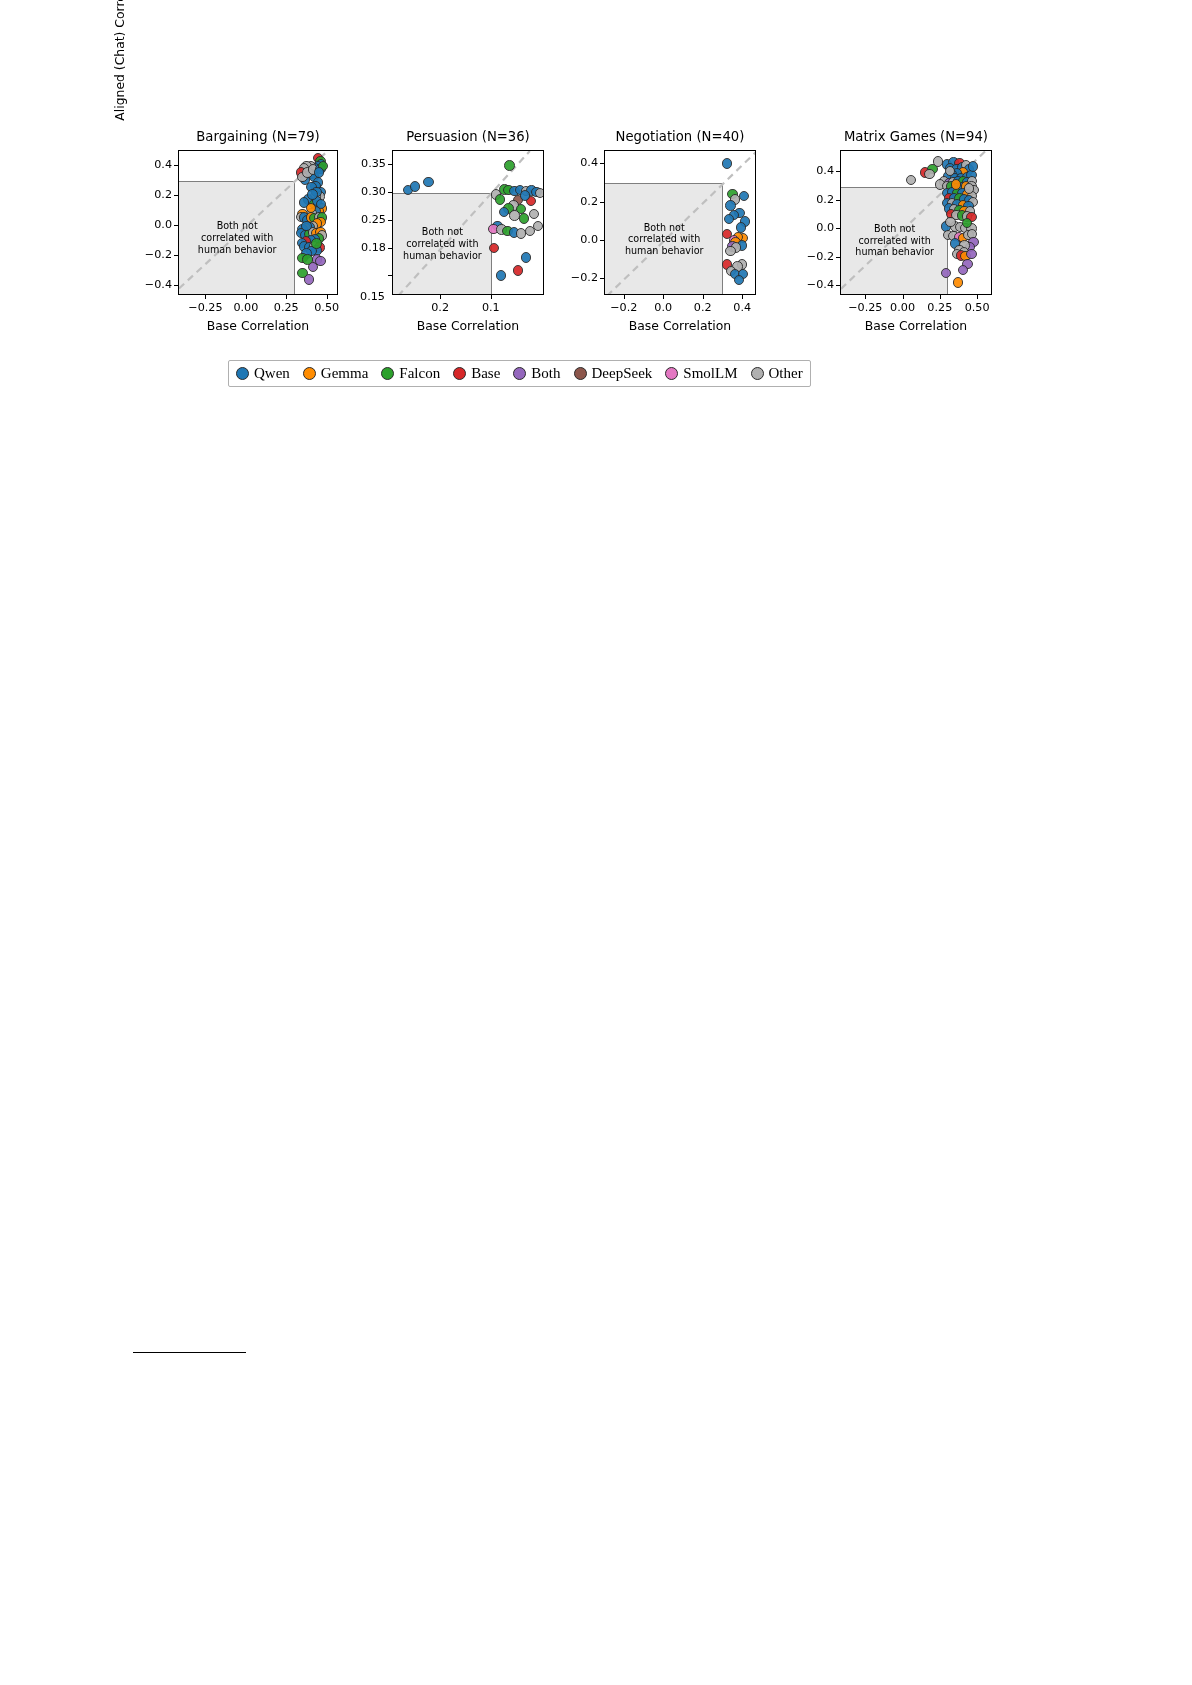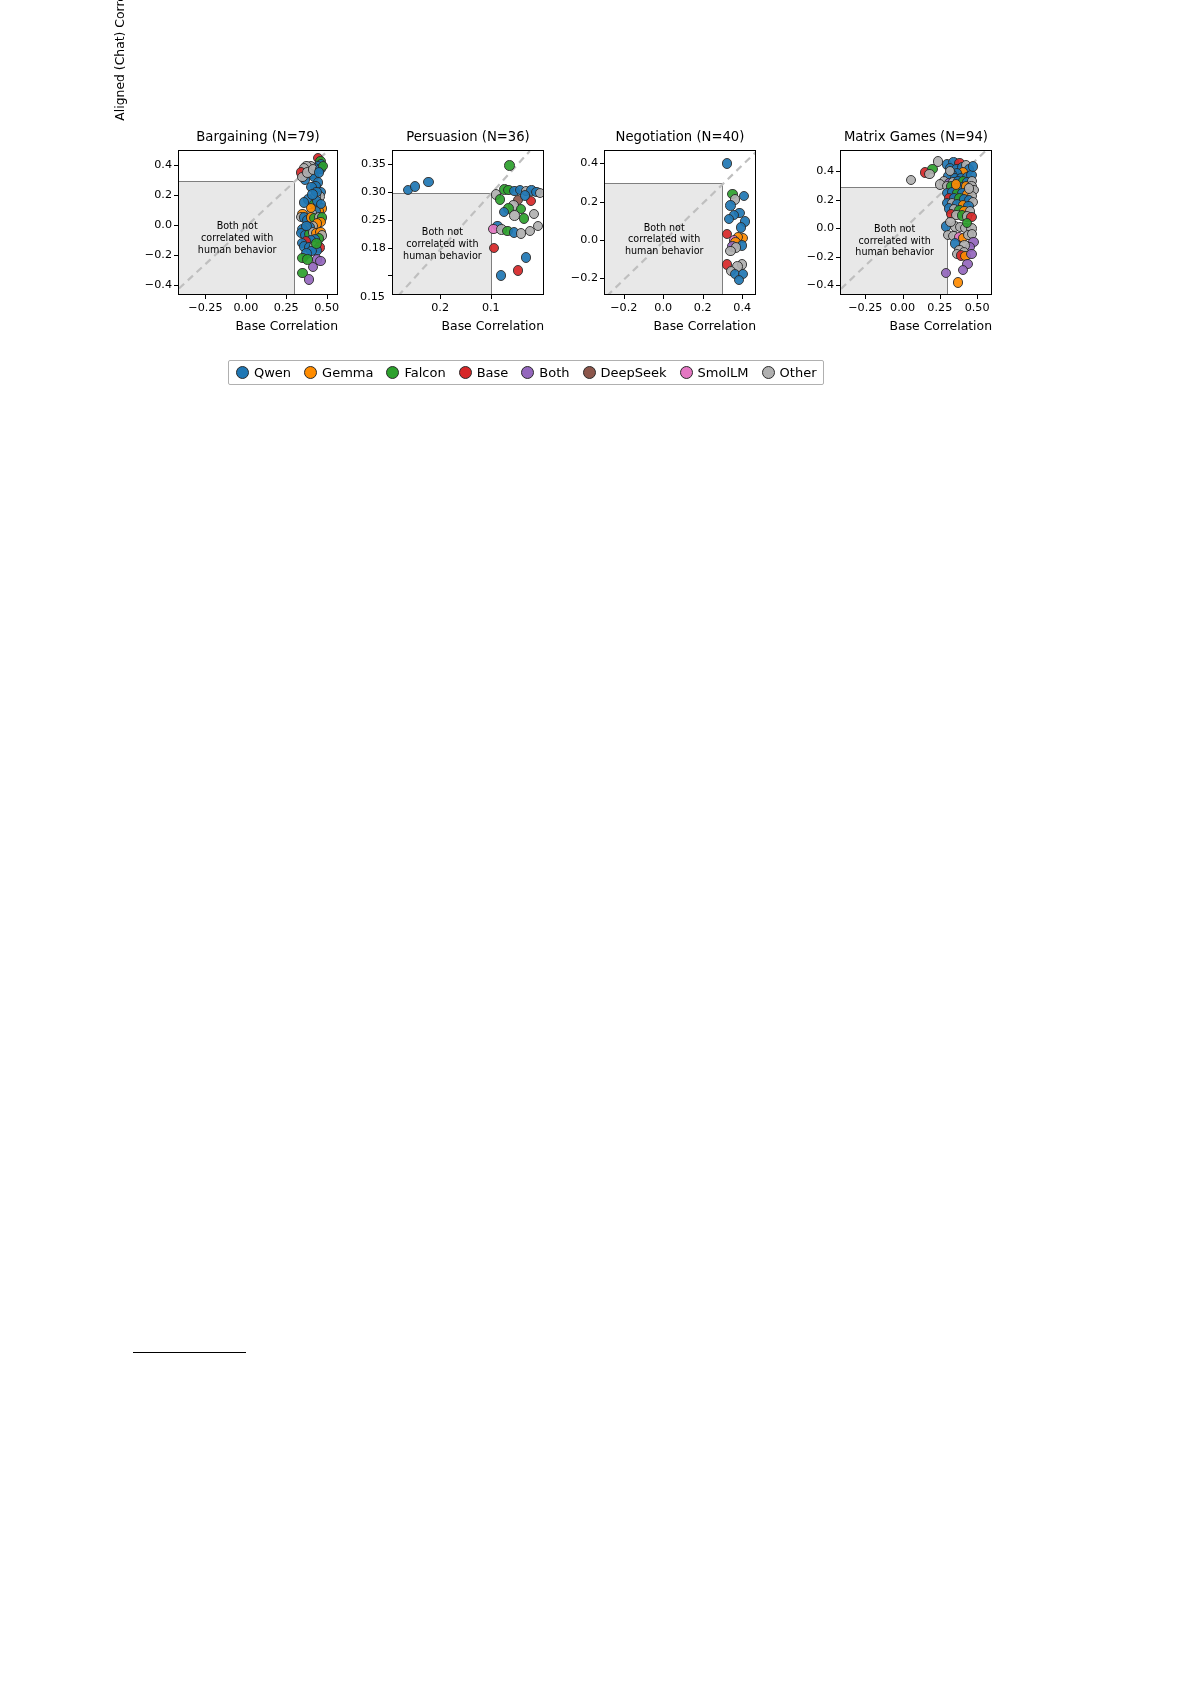--- a/index.html
+++ b/index.html
@@ -95,21 +95,21 @@
     border-top: 1px solid #000;
   }
   .tickmark-x {
     position: absolute;
     height: 4px;
     width: 0;
     border-left: 1px solid #000;
   }
   .xlabel {
     position: absolute;
-    text-align: right;
+    text-align: center;
     font-size: 12.4px;
     color: #000;
     white-space: nowrap;
   }
   #ylabel {
     position: absolute;
     left: 112px;
     top: 130px;
     width: 180px;
     transform: rotate(-90deg);
@@ -141,23 +141,24 @@
   .legend-swatch {
     width: 13px;
     height: 13px;
     border-radius: 50%;
     border: 0.9px solid #2b2b2b;
     box-sizing: border-box;
     margin-right: 5px;
     flex: none;
   }
   .legend-text {
-    font-size: 13px;
+    font-size: 15px;
     color: #000;
     white-space: nowrap;
+    font-family: Liberation Serif, serif;
   }
 </style>
 </head>
 <body>
 
 <div id="figure">
 
   <div id="ylabel">Aligned (Chat) Correlation</div>
 
   <div class="panel" id="panel-0" style="left: 178px; top: 150px; width: 160px; height: 145px;">

